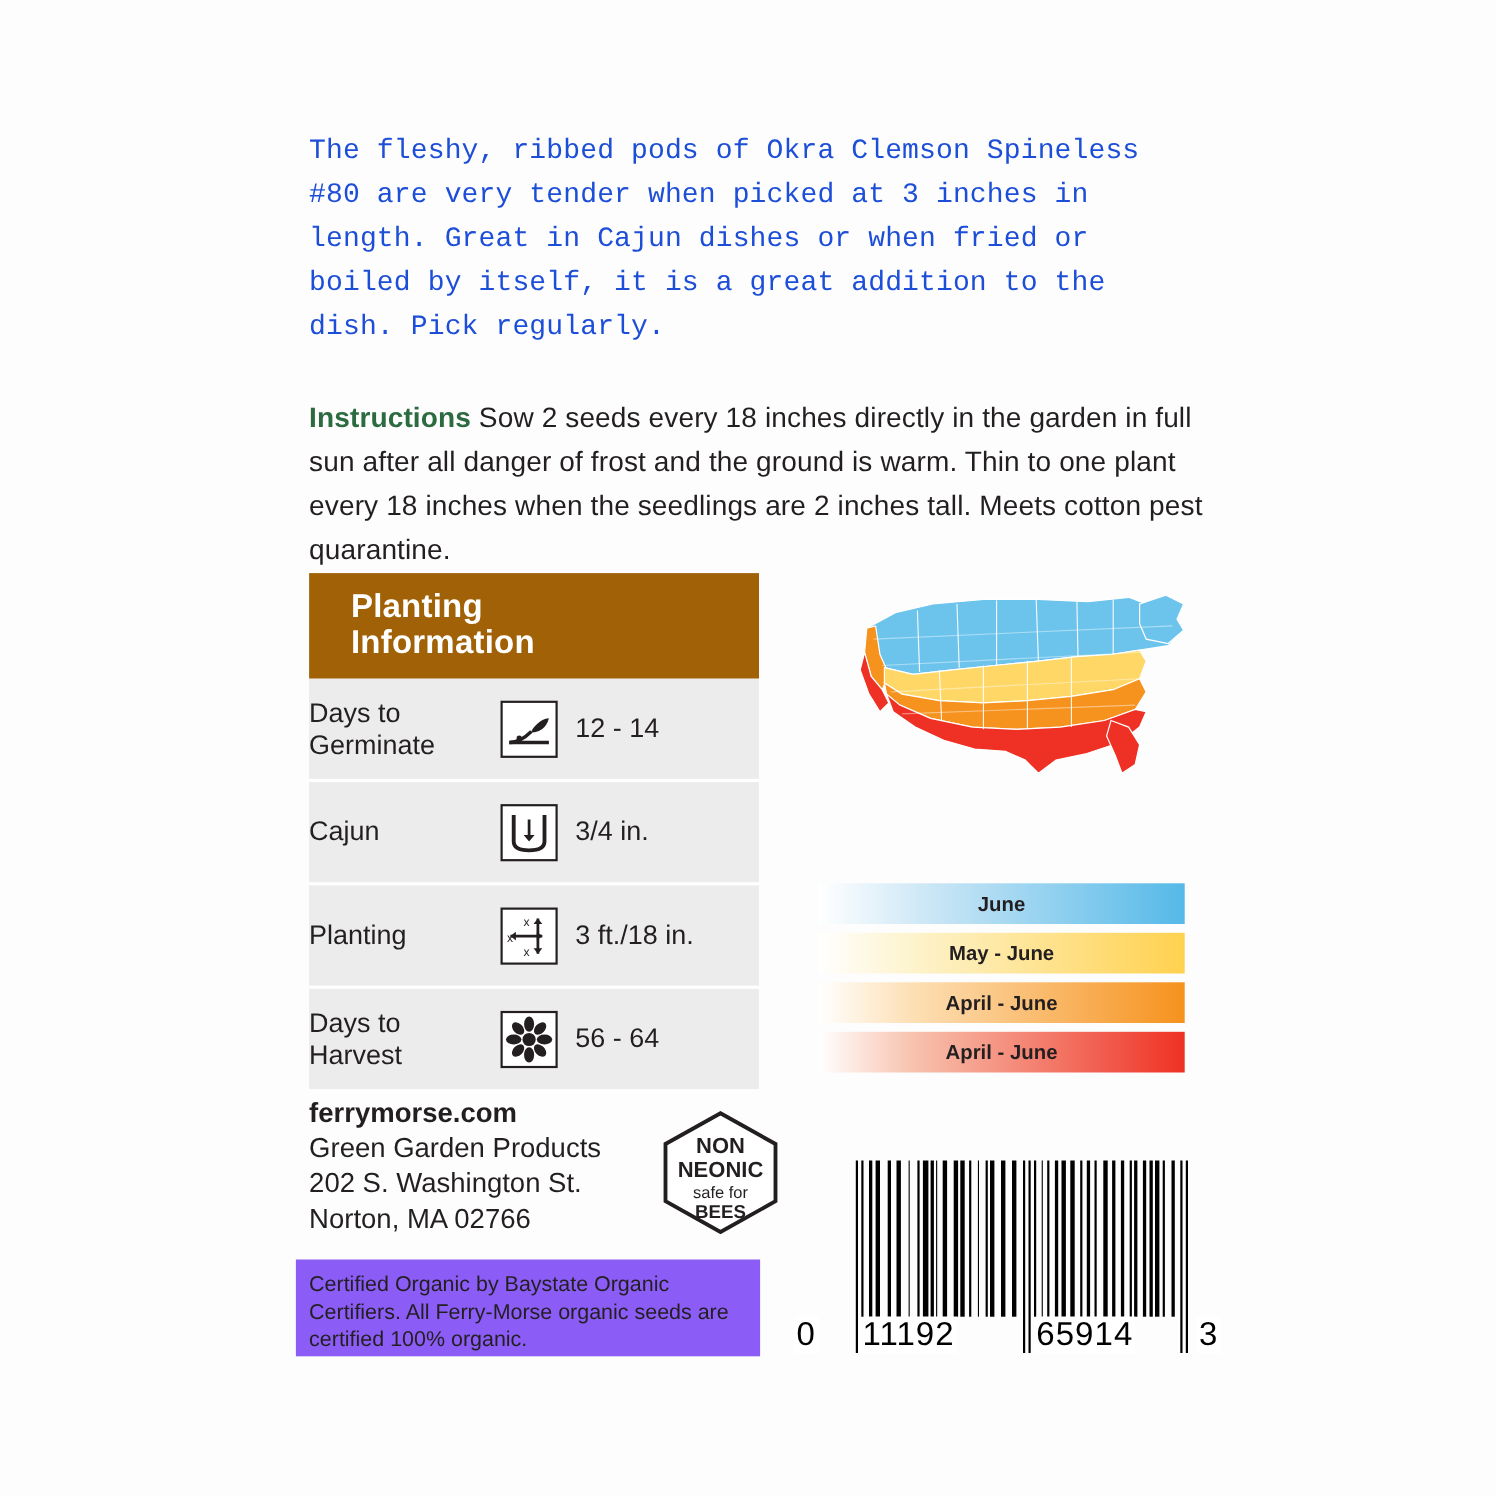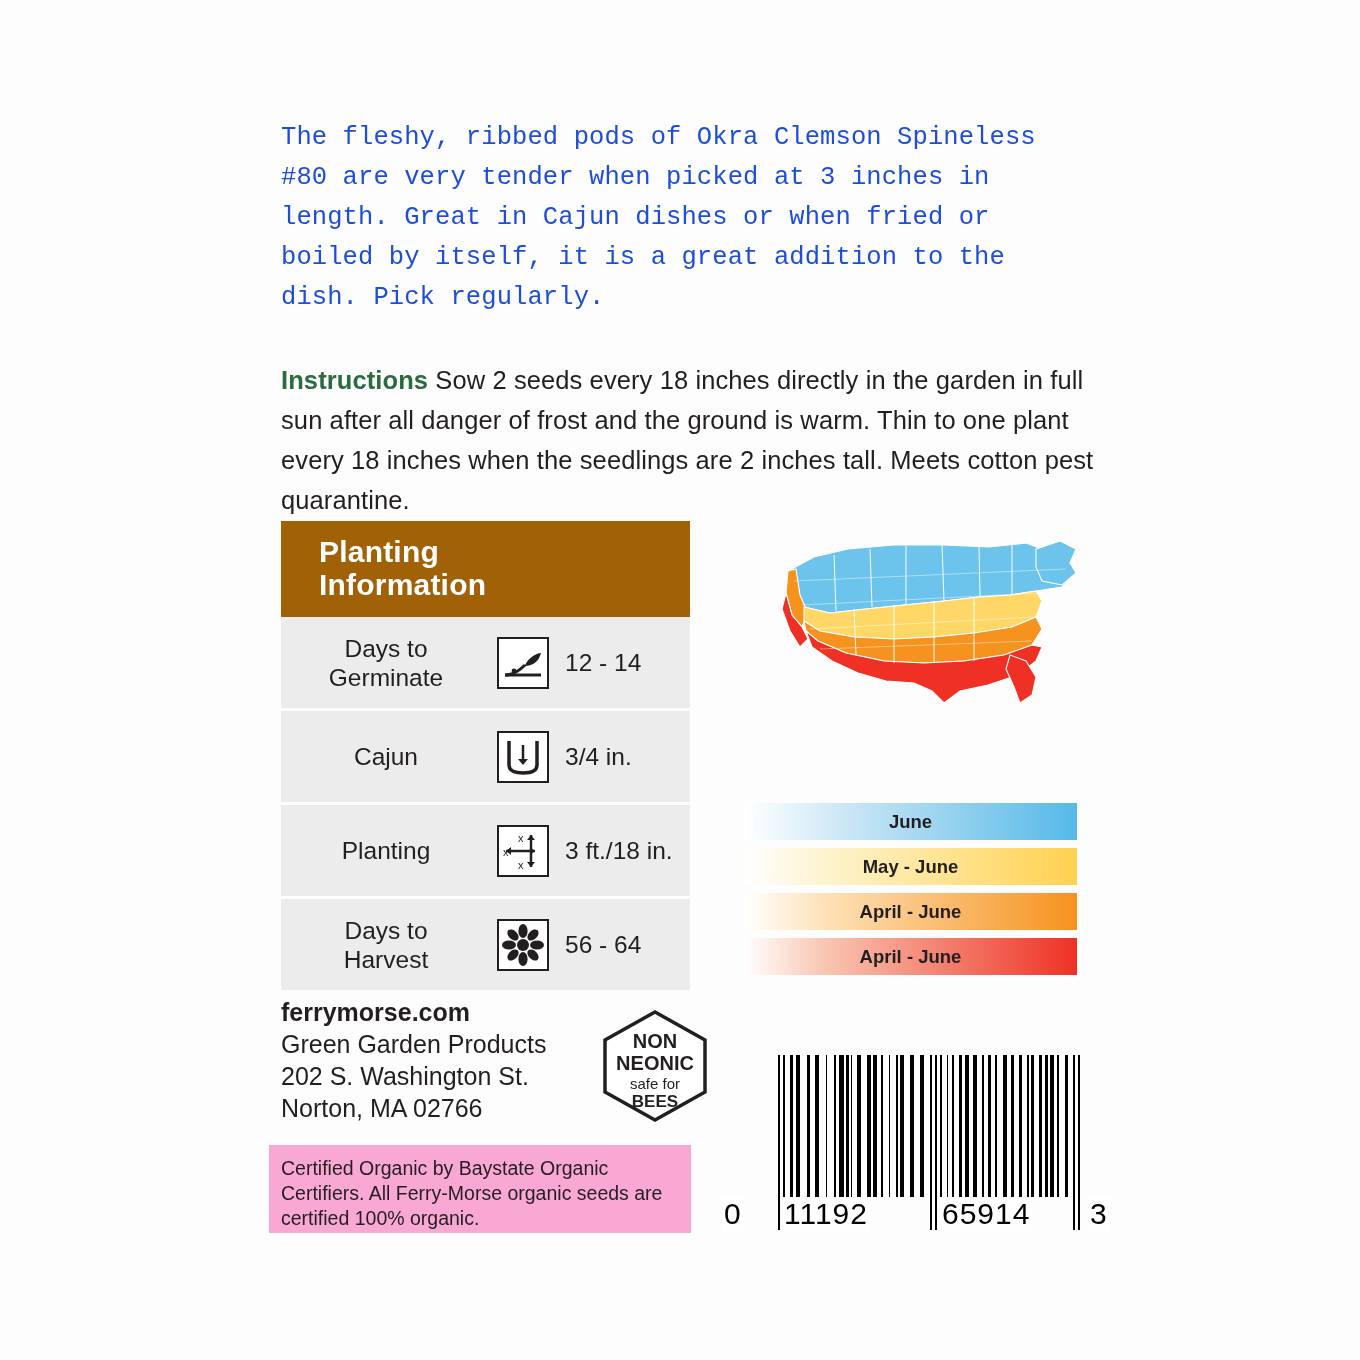--- a/index.html
+++ b/index.html
@@ -69,22 +69,21 @@
   }
   .prow {
     display: flex;
     align-items: center;
     height: 91px;
     background: #ececec;
     border-bottom: 3px solid #ffffff;
   }
   .prow:last-child { border-bottom: none; }
   .plabel {
-    width: 216px;
-    text-align: center;
+    width: 174px;
     font-size: 24.5px;
     line-height: 29px;
     color: #231f20;
     padding-right: 6px;
     box-sizing: border-box;
   }
   .picon {
     width: 52px;
     height: 52px;
     border: 2.5px solid #231f20;
@@ -130,21 +129,21 @@
   }
   .neonic svg { display: block; }
 
   
   .organic {
     position: absolute;
     left: 269px;
     top: 1145px;
     width: 422px;
     height: 88px;
-    background: #f9a8d4;
+    background: #8b5cf6;
     box-sizing: border-box;
     padding: 11px 14px 0 12px;
   }
   .organic p {
     margin: 0;
     font-size: 19.5px;
     line-height: 25px;
     color: #231f20;
   }
 

